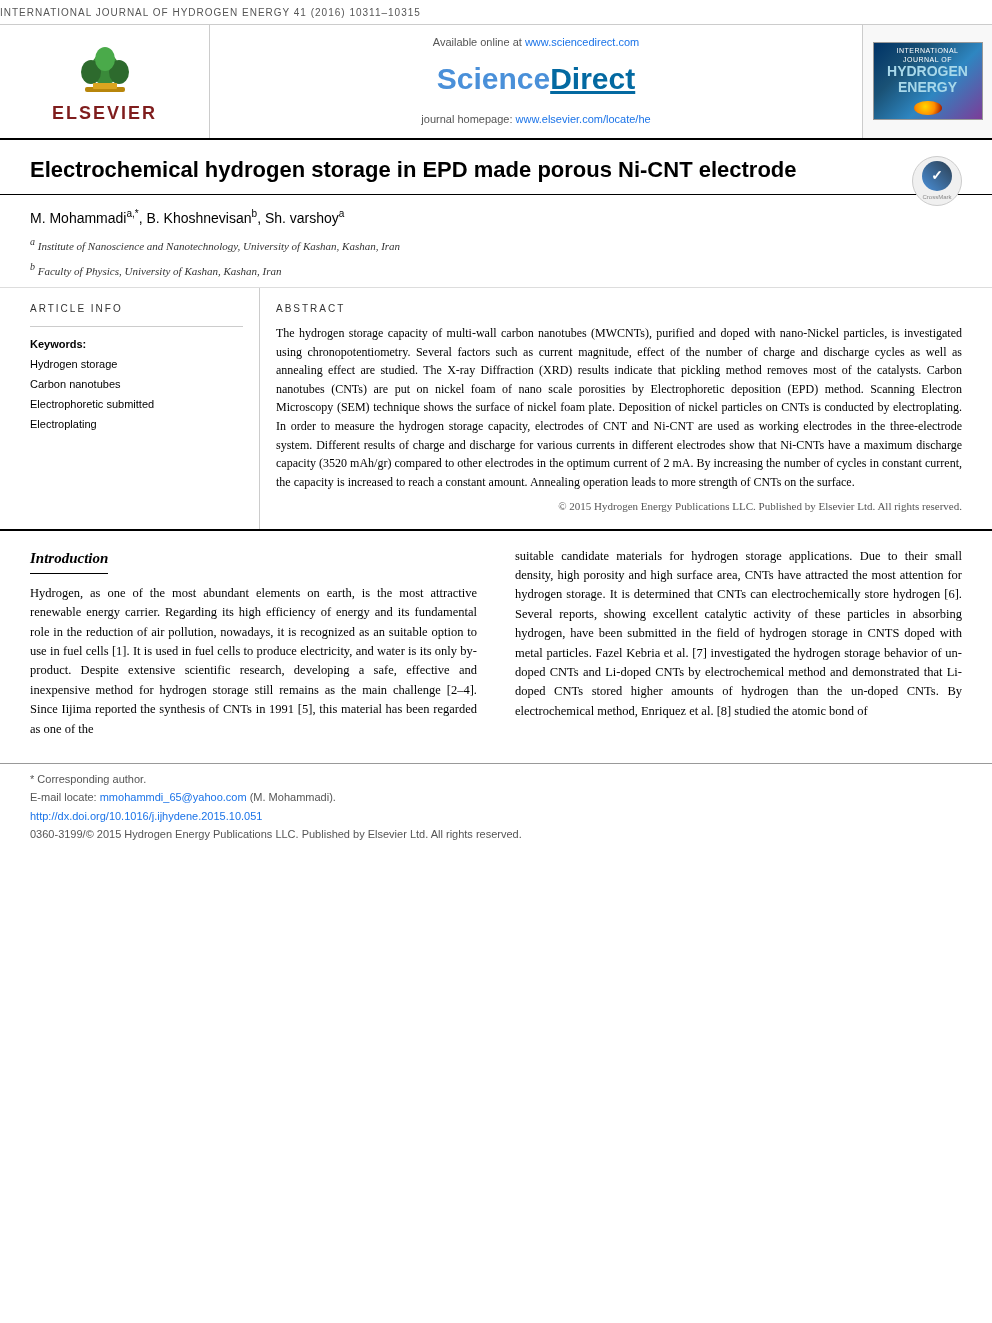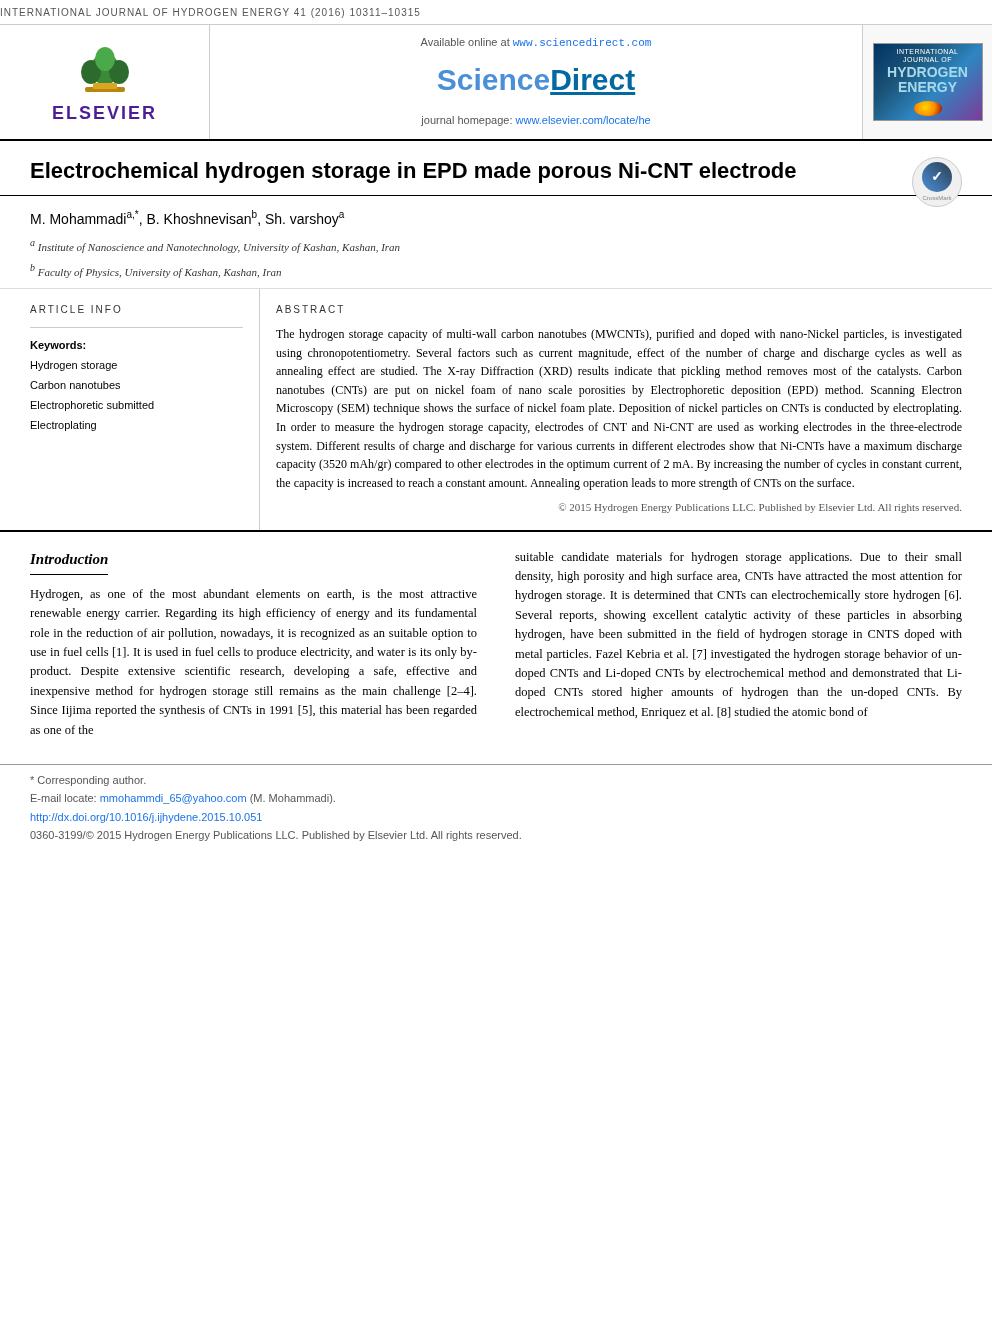--- a/index.html
+++ b/index.html
@@ -35,21 +35,21 @@
       width: 210px;
       min-width: 210px;
       padding: 10px;
       border-right: 1px solid #ccc;
       display: flex;
       flex-direction: column;
       align-items: center;
       justify-content: center;
     }
     .elsevier-text {
-      color: #4c1d95;
+      color: #7f1d1d;
       font-size: 18px;
       font-weight: bold;
       font-family: Arial, sans-serif;
       letter-spacing: 2px;
       margin-top: 4px;
     }
     .header-center {
       flex: 1;
       display: flex;
       flex-direction: column;
@@ -59,21 +59,20 @@
     }
     .available-online {
       font-size: 11px;
       color: #555;
       font-family: Arial, sans-serif;
       margin-bottom: 4px;
     }
     .available-online a {
       color: #1a73e8;
       text-decoration: none;
-      font-family: Liberation Mono, monospace;
     }
     .sciencedirect-logo {
       font-size: 30px;
       color: #e87722;
       font-family: Arial, sans-serif;
       font-weight: bold;
       margin: 4px 0;
     }
     .sciencedirect-logo span {
       color: #4a90d9;

